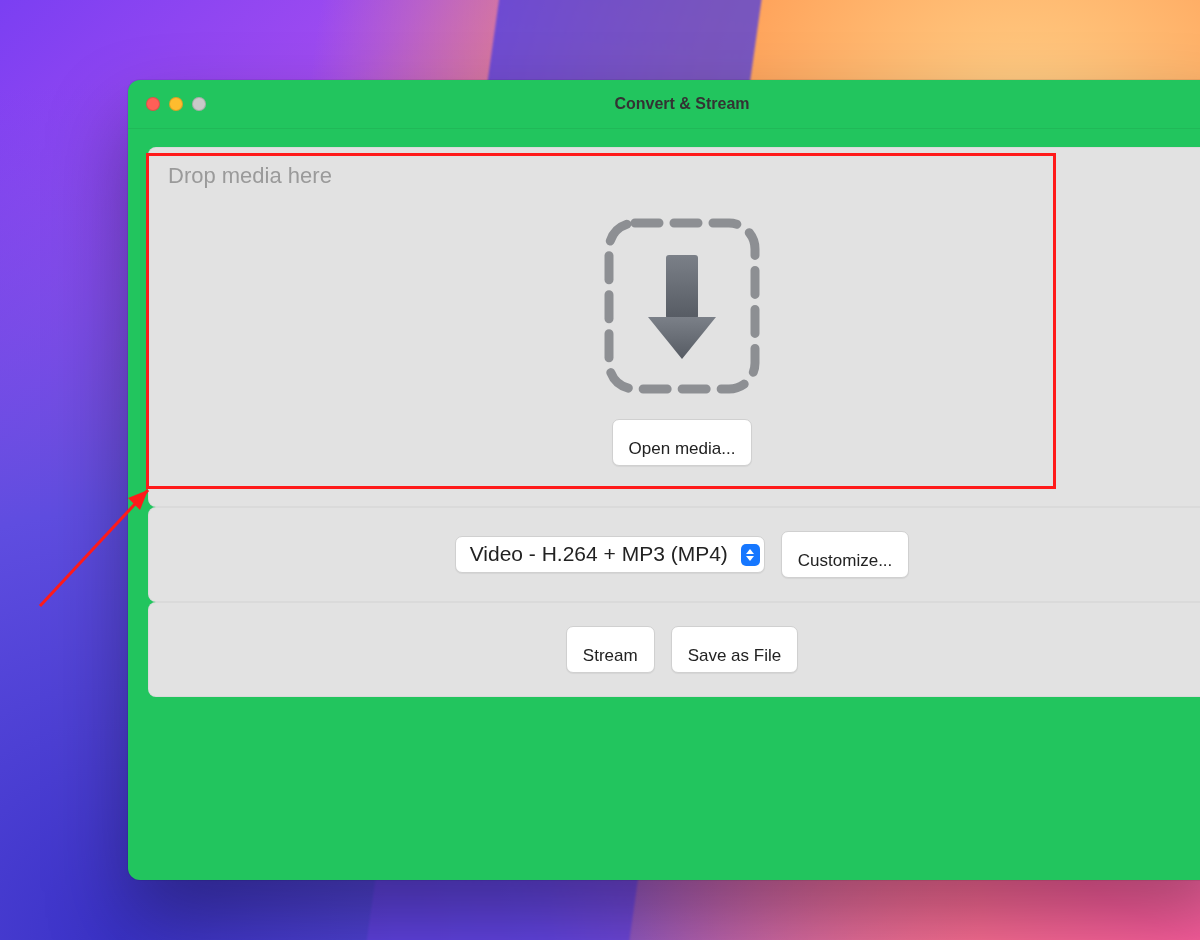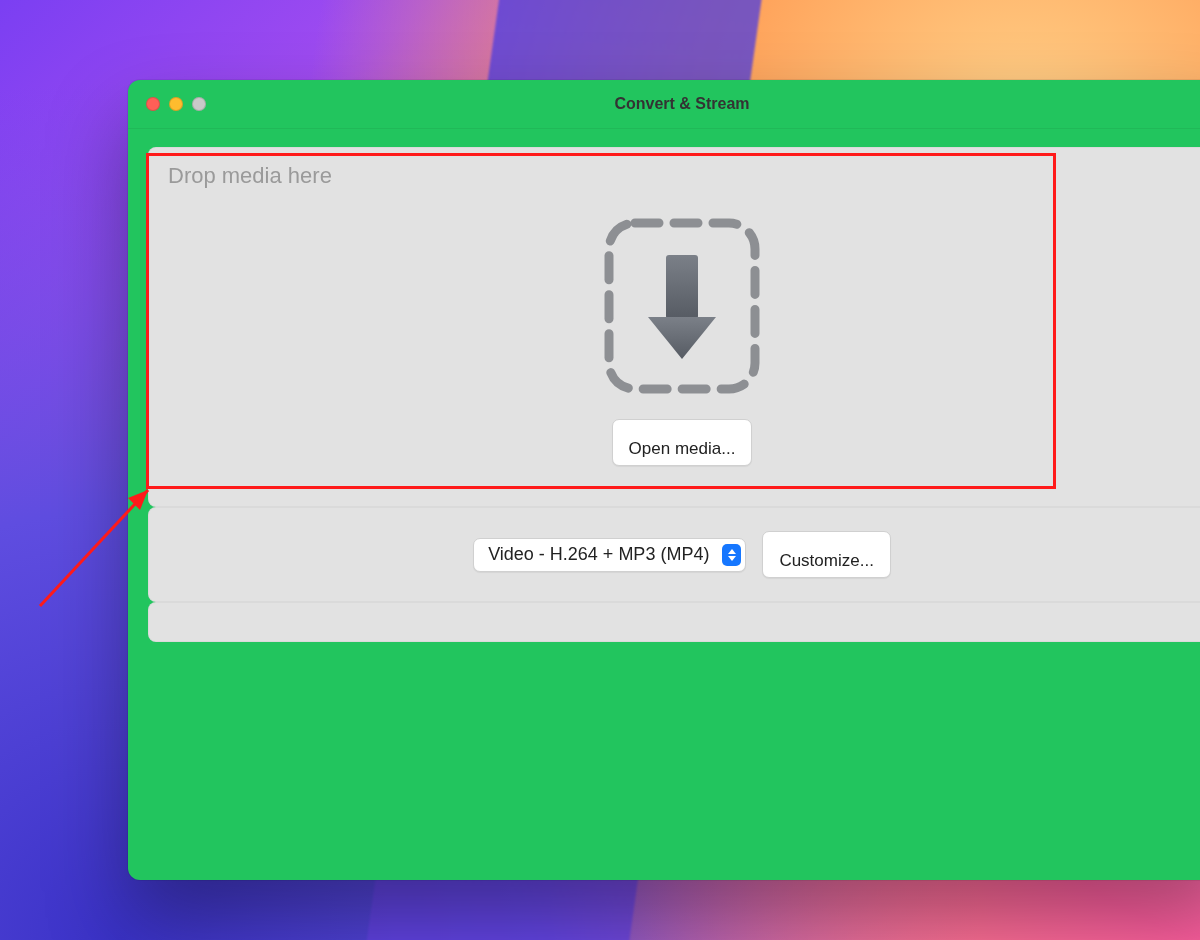--- a/index.html
+++ b/index.html
@@ -156,21 +156,21 @@
     gap: 16px;
     margin-top: 8px;
   }
 
   .select-wrap {
     position: relative;
     background: #ffffff;
     border: 1px solid #d0d0d0;
     border-radius: 7px;
     padding: 5px 36px 6px 14px;
-    font-size: 18px;
+    font-size: 21px;
     box-shadow: 0 1px 1px rgba(0,0,0,.06);
   }
   .select-stepper {
     position: absolute;
     right: 4px;
     top: 50%;
     transform: translateY(-50%);
     width: 19px;
     height: 22px;
     background: #1677ff;
@@ -260,20 +260,24 @@
         <div class="select-wrap">
           <span>Video - H.264 + MP3 (MP4)</span>
           <span class="select-stepper"></span>
         </div>
         <div class="btn">Customize...</div>
       </div>
     </div>
 
     <div class="panel">
 
+      <div class="row">
+        <div class="btn">Stream</div>
+        <div class="btn">Save as File</div>
+      </div>
     </div>
 
 
   </div>
 </div>
 
 <div class="annot-box" style="left:146px; top:153px; width:910px; height:336px;"></div>
 
 <svg class="annot-arrow" style="left:30px; top:456px; width:140px; height:160px;">
   <line x1="10" y1="150" x2="118" y2="34" stroke="#ff1a1a" stroke-width="3"></line>

